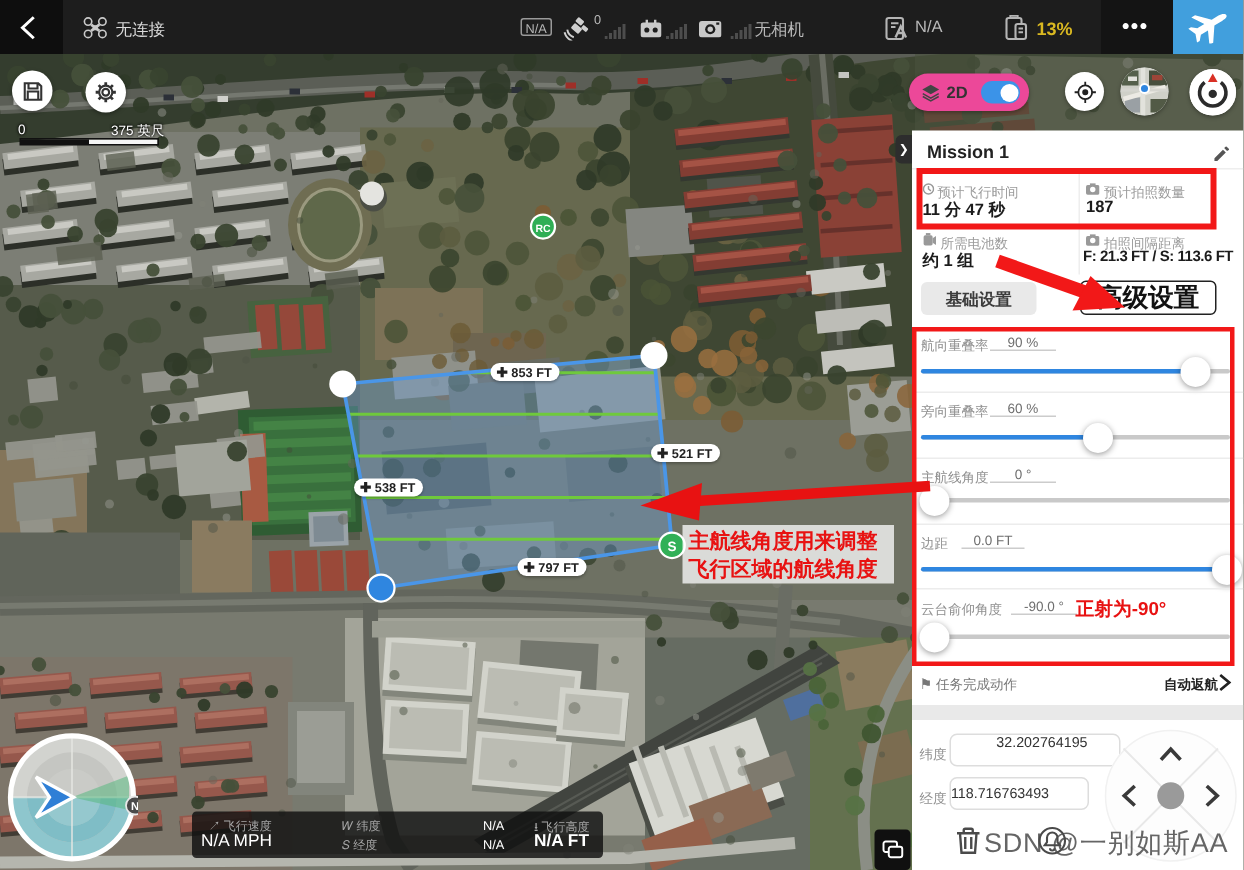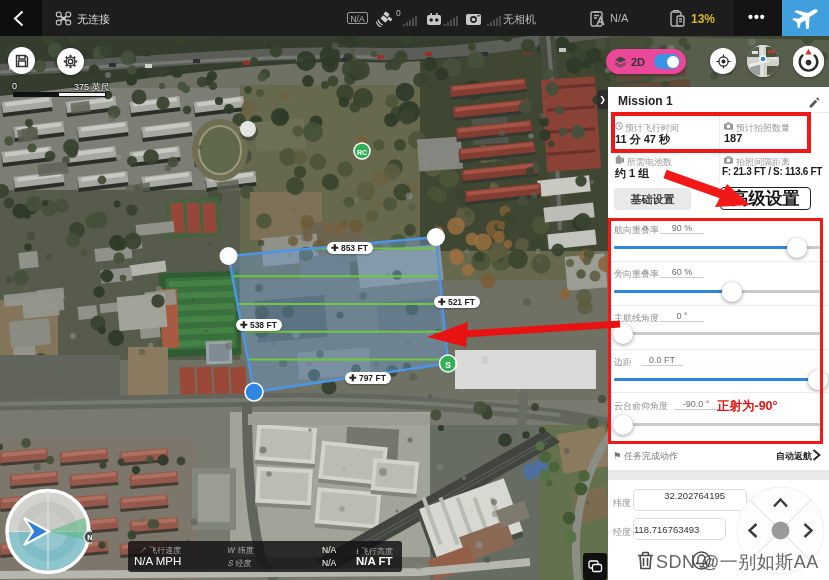--- a/index.html
+++ b/index.html
@@ -958,20 +958,21 @@
     <div class="redbox" style="left:608px;top:218px;width:215px;height:226px;border-width:3.5px"></div>
     <svg class="abs" style="left:655px;top:168px" width="100" height="45" viewBox="0 0 100 45">
 <path d="M10 6 L72 28" stroke="#f21818" stroke-width="9"></path>
 <path d="M95 37 L60 39 L72 16 Z" fill="#f21818"></path>
     </svg>
     <svg class="abs" style="left:424px;top:318px" width="200" height="30" viewBox="0 0 200 30">
 <path d="M40 16 L196 6" stroke="#e81212" stroke-width="7"></path>
 <path d="M3 19 L44 4 L42 29 Z" fill="#e81212"></path>
     </svg>
     <div class="abs" style="left:455px;top:350px;width:141px;height:39px;background:rgba(255,255,255,0.75)"></div>
+<div class="abs" style="left:459px;top:351px;font-size:14px;line-height:18.5px;font-weight:bold;color:#e81212">主航线角度用来调整<br>飞行区域的航线角度</div>
     <svg class="abs" style="left:637px;top:551px" width="17" height="19" viewBox="0 0 17 19" fill="none" stroke="#4a4a4a" stroke-width="1.6">
       <path d="M1 4.5 h15 M5.5 4.5 v-2 a1 1 0 0 1 1-1 h4 a1 1 0 0 1 1 1 v2 M3 4.5 l1 13 h9 l1-13 M6.5 7 v8 M10.5 7 v8"></path>
     </svg>
 <div class="abs" style="left:656px;top:550px;font-size:18px;color:rgba(74,74,74,0.85);letter-spacing:0.5px">SDN @一别如斯AA</div>
 <svg class="abs" style="left:692px;top:551px" width="19" height="19" viewBox="0 0 19 19" fill="none" stroke="#4a4a4a" stroke-width="1.4">
       <circle cx="9.5" cy="9.5" r="8.5"></circle>
       <path d="M9.5 4 a3.5 3.5 0 0 1 3.5 3.5 v3 l1.5 2 h-10 l1.5 -2 v-3 a3.5 3.5 0 0 1 3.5 -3.5 z M8 14.5 a1.5 1.5 0 0 0 3 0"></path>
     </svg>
     <div id="topbar">
       <div id="backsec"></div>

